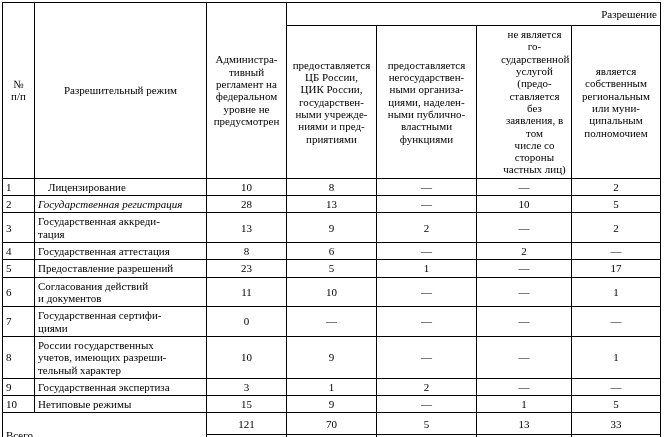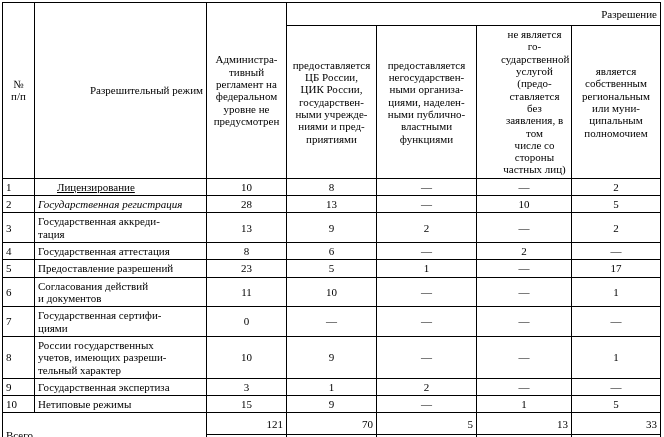--- a/index.html
+++ b/index.html
@@ -65,21 +65,21 @@
     height: 18px;
     vertical-align: middle;
   }
   .hd-numpp {
     text-align: center;
     font-weight: bold;
     font-size: 11.5px;
     line-height: 1.18;
   }
   .hd-mode {
-    text-align: right;
+    text-align: center;
     font-weight: bold;
     font-size: 12px;
     vertical-align: top;
     padding-top: 6px;
   }
   .hd-admin {
     text-align: center;
     font-weight: bold;
     font-size: 10px;
     line-height: 1.22;
@@ -98,40 +98,39 @@
   }
   .mode {
     text-align: left;
     font-size: 11.5px;
     line-height: 1.2;
     vertical-align: top;
     padding-top: 3px;
     padding-left: 10px;
   }
   .mode.flush {
-    padding-left: 22px;
-    text-decoration: underline;
+    padding-left: 13px;
   }
   .val {
     text-align: center;
     font-size: 12px;
     vertical-align: top;
     padding-top: 3px;
   }
 
   
   .tot-label {
     text-align: left;
     padding-left: 6px;
     font-weight: bold;
     font-size: 12px;
     vertical-align: middle;
   }
   .tot-val {
-    text-align: right;
+    text-align: center;
     font-weight: bold;
     font-size: 12px;
     vertical-align: middle;
   }
   .pct-val {
     text-align: center;
     font-weight: bold;
     font-size: 11.5px;
     vertical-align: middle;
   }

